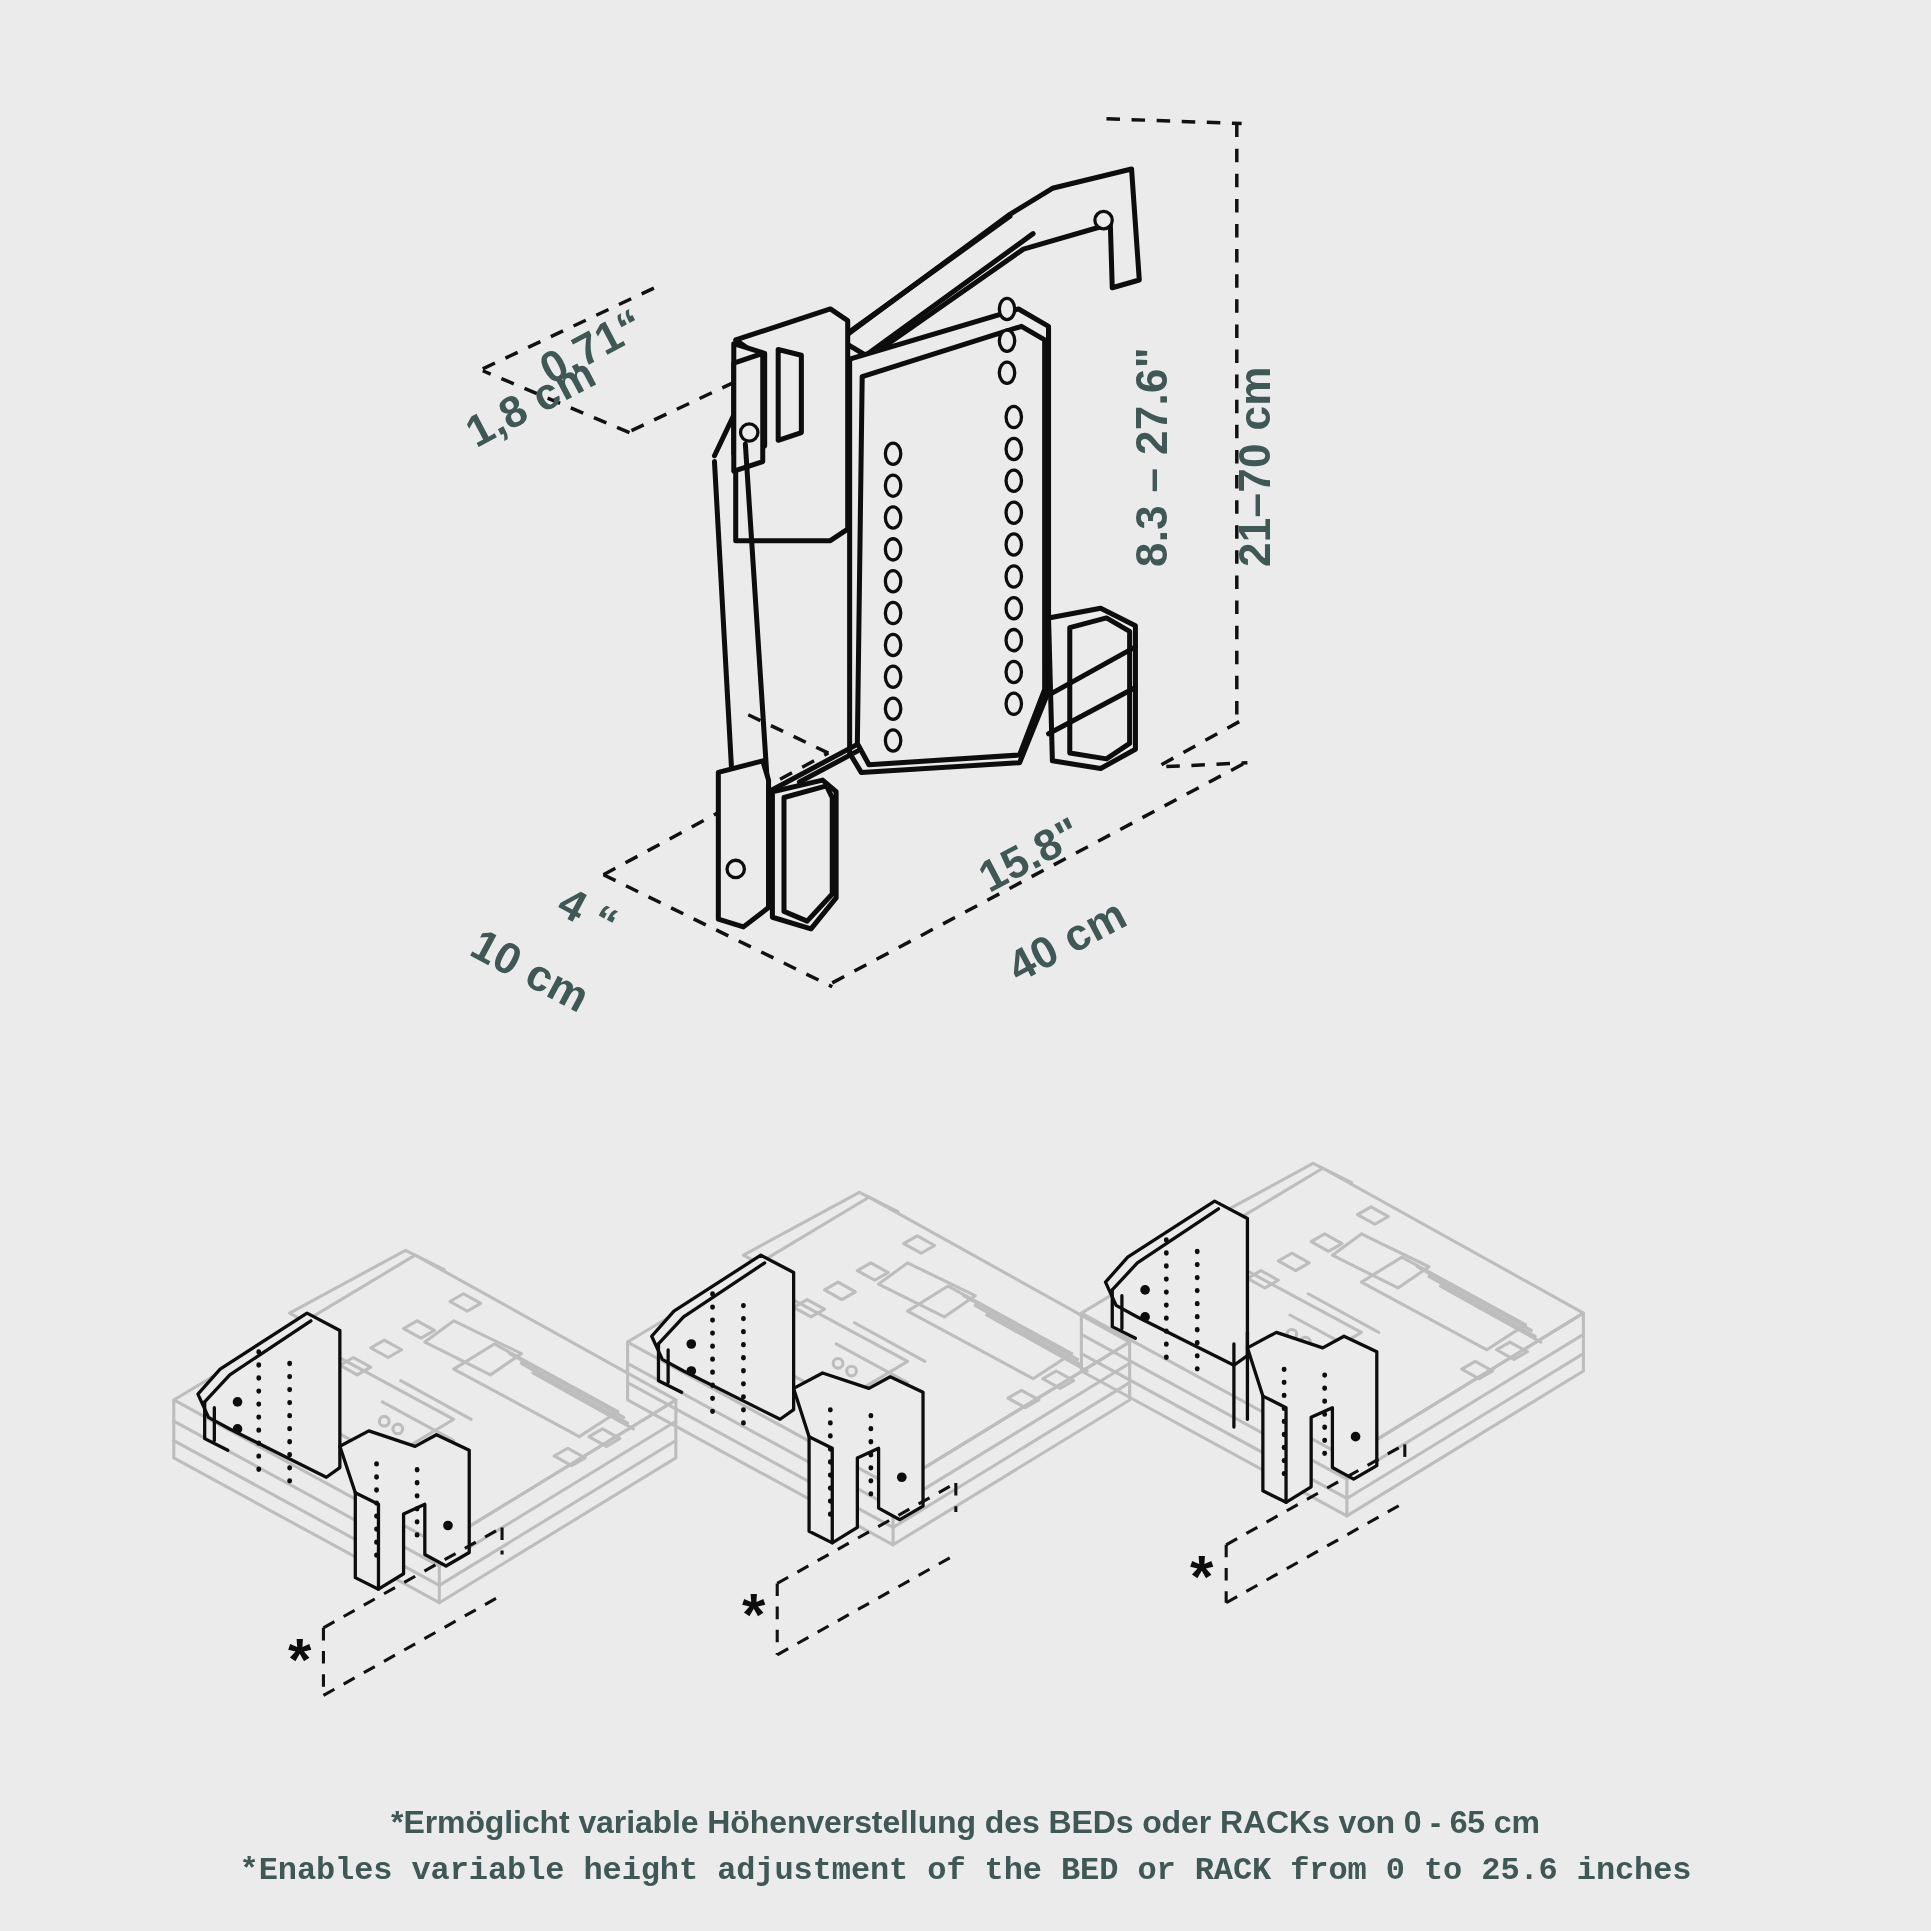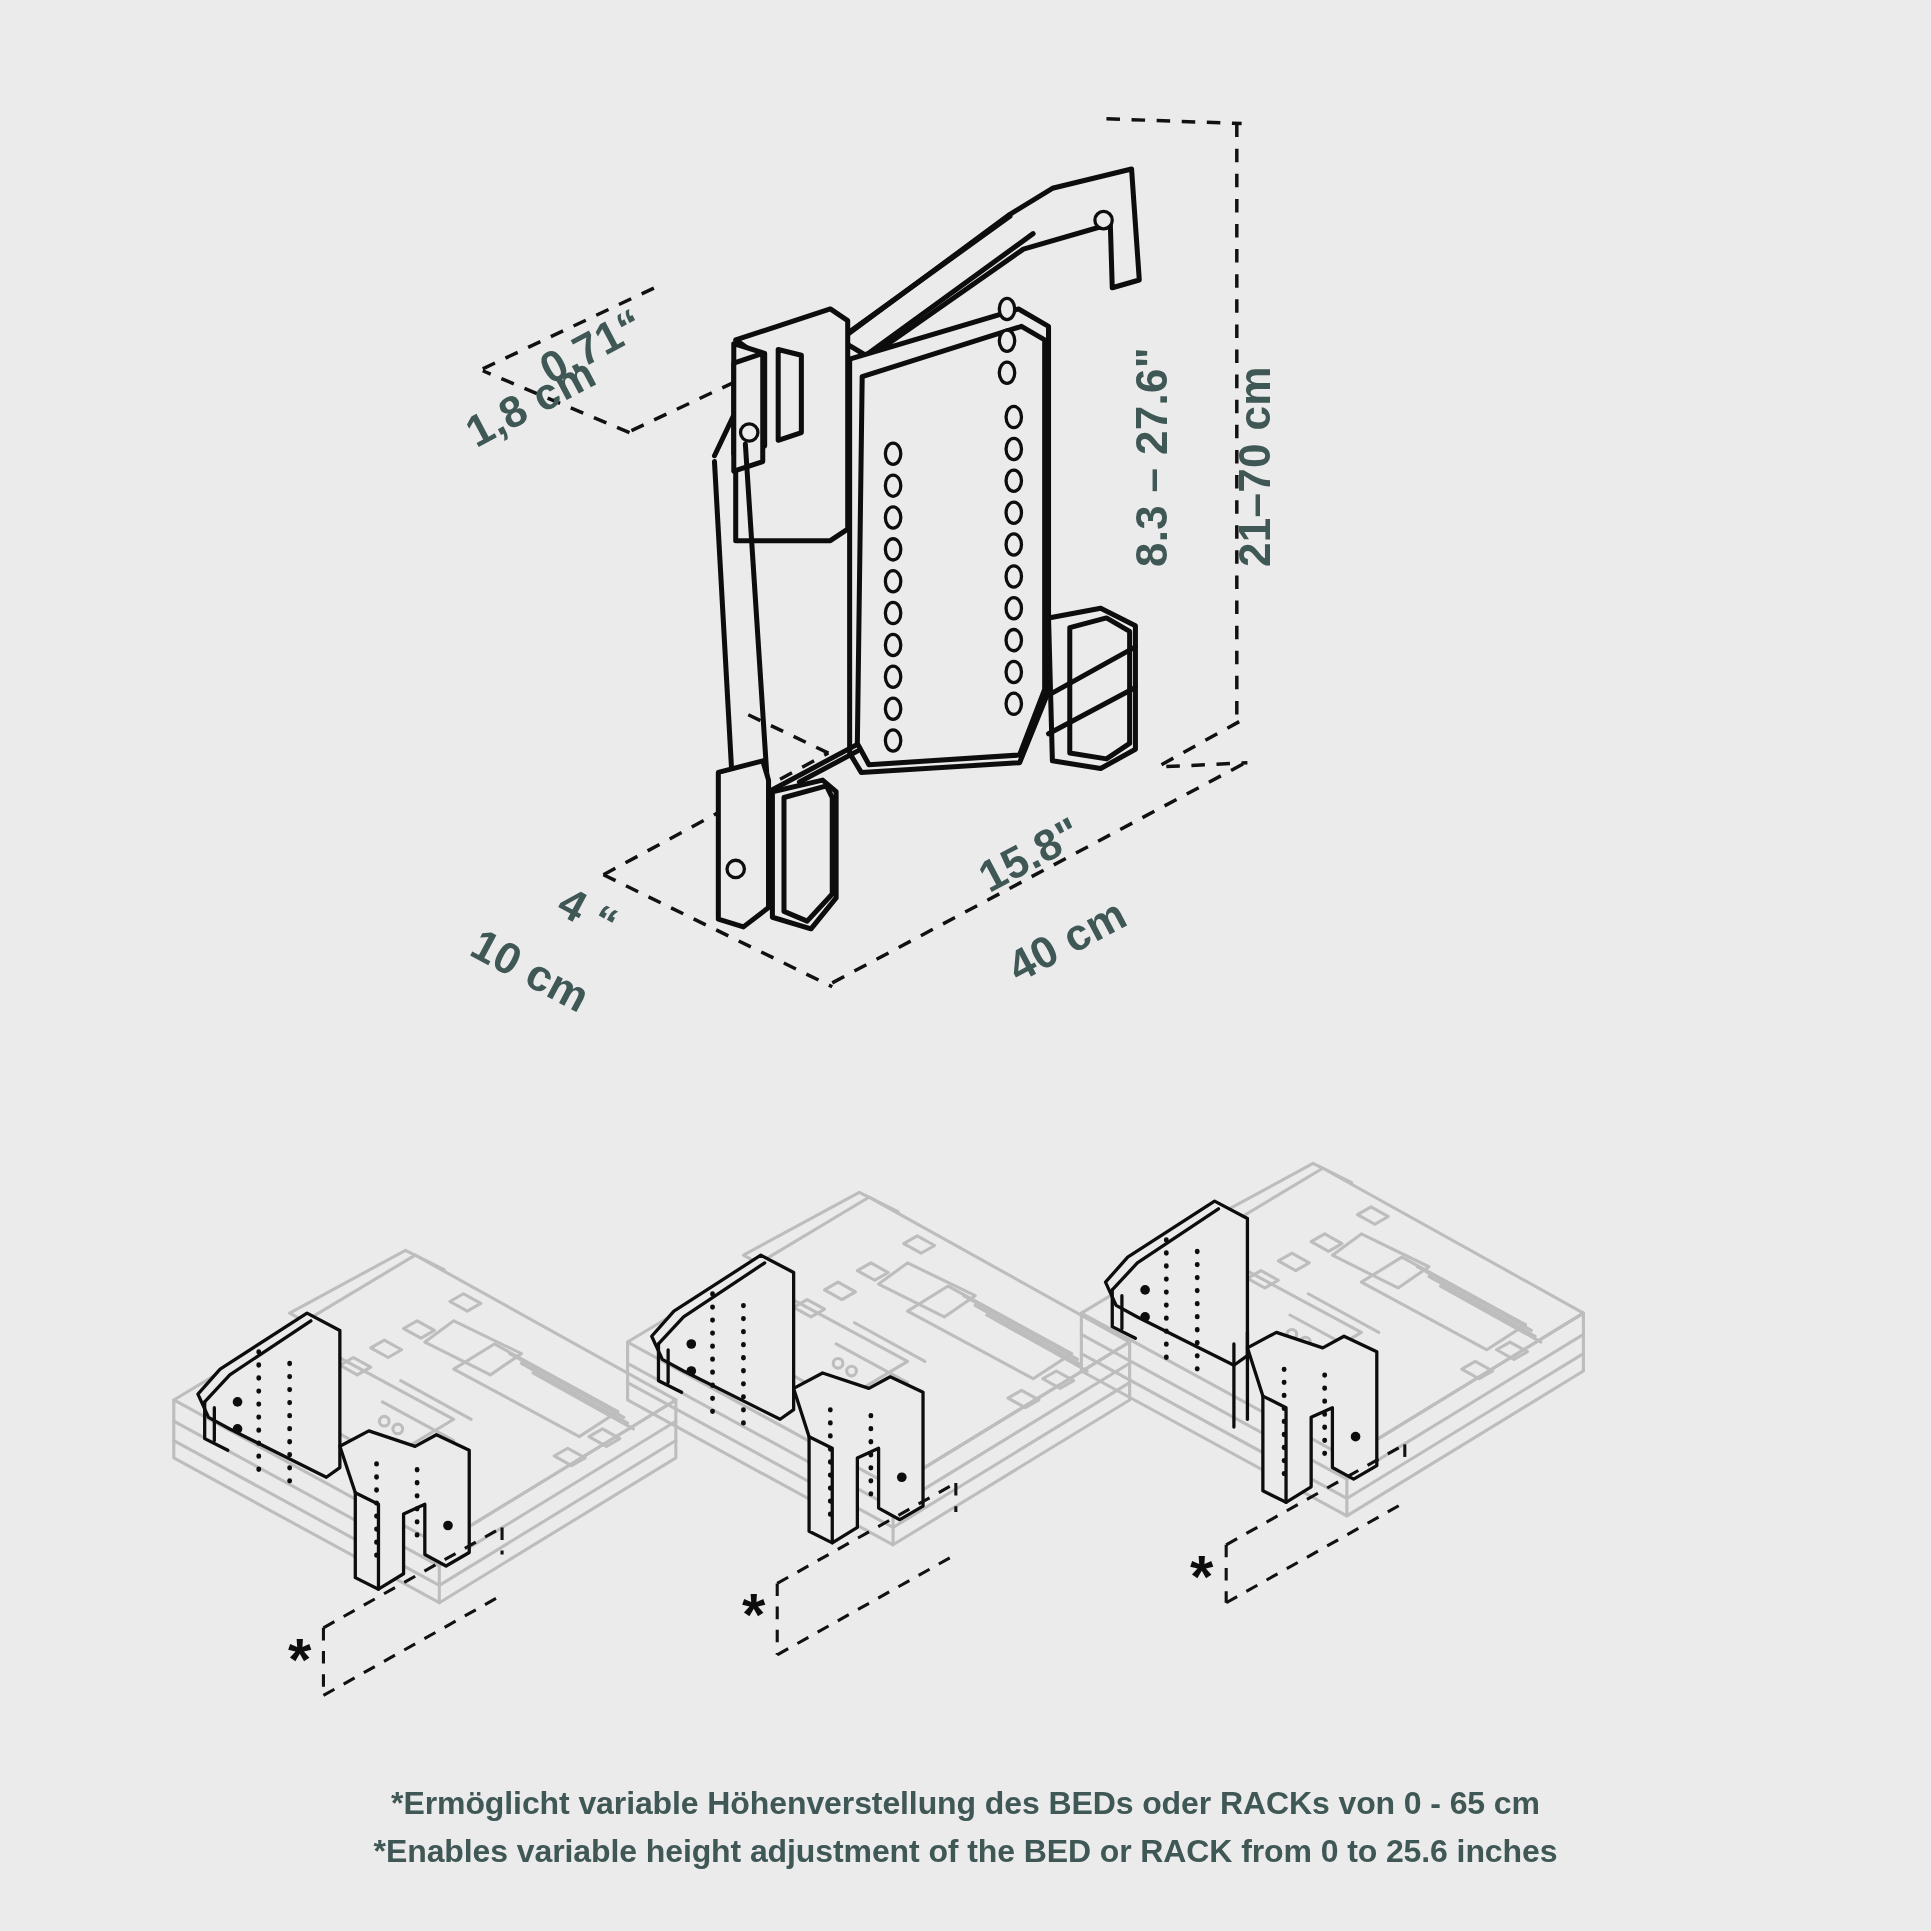--- a/index.html
+++ b/index.html
@@ -120,23 +120,24 @@
     position: absolute;
     left: 0;
     width: 1931px;
     text-align: center;
     color: #3f5755;
     font-family: "Liberation Sans", sans-serif;
     font-weight: bold;
     font-size: 32px;
     letter-spacing: -0.1px;
     white-space: nowrap;
+    margin-top: 19px;
   }
   .caption-1 { top: 1785px; }
-  .caption-2 { top: 1833px; }
+  .caption-2 { top: 1833px; font-family: Liberation Mono, monospace; }
 </style>
 </head>
 <body>
 
 <div class="sheet">
 
   <svg class="diagram-svg" viewBox="0 0 2000 2000">
 
     <g>
 

